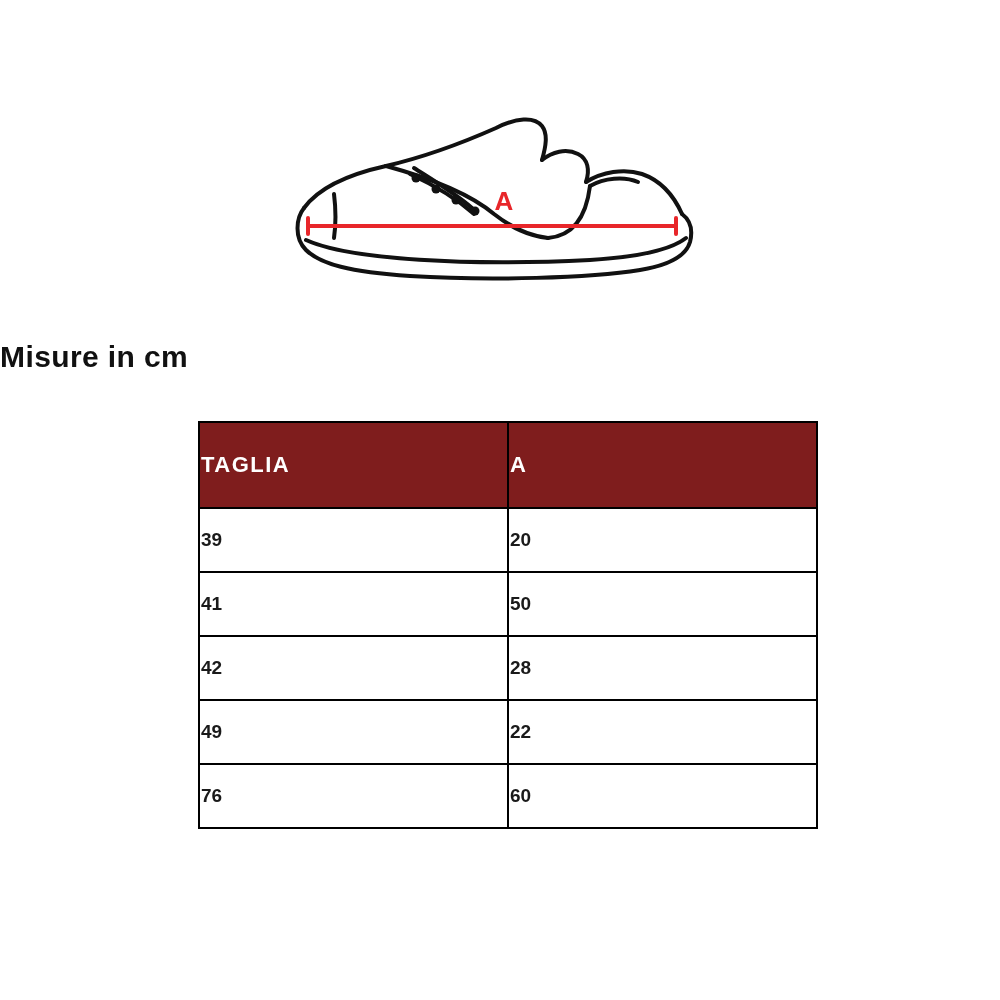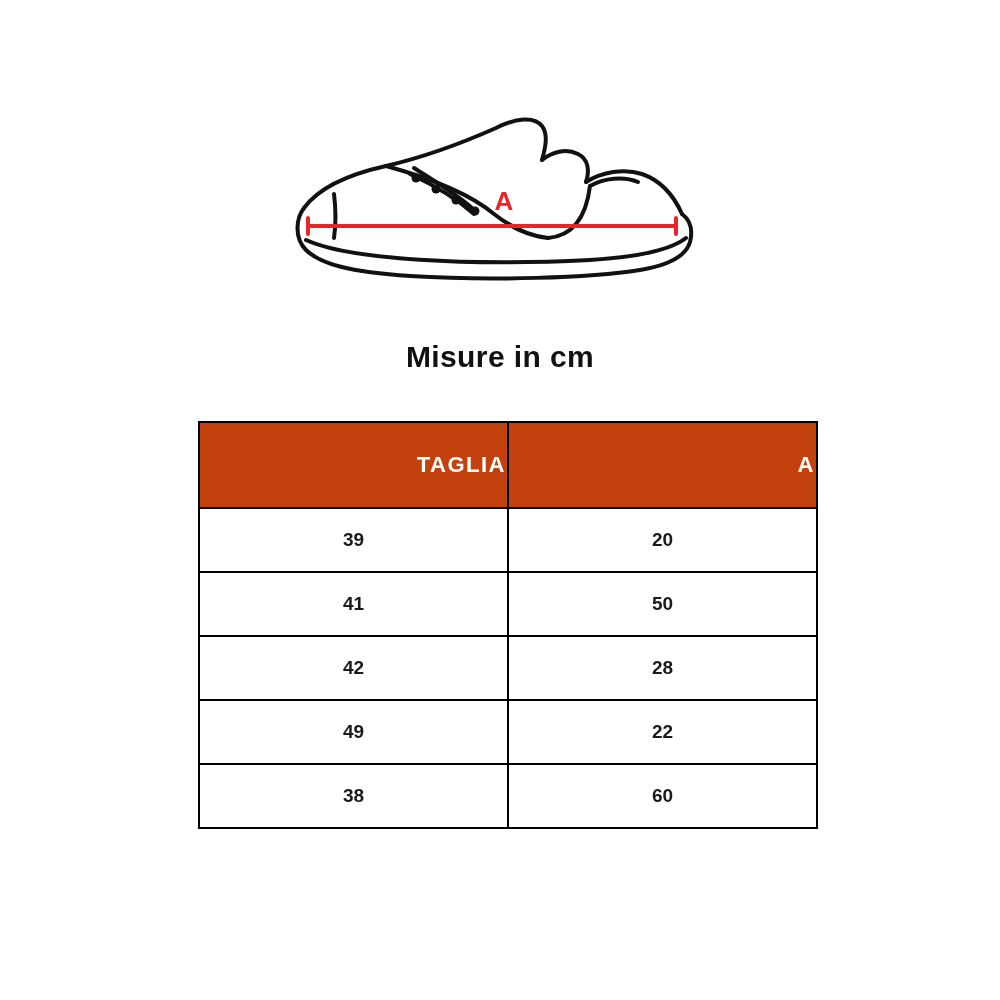--- a/index.html
+++ b/index.html
@@ -35,52 +35,52 @@
   .diagram svg {
     display: block;
   }
 
   
   .caption {
     position: absolute;
     left: 0;
     top: 340px;
     width: 1000px;
-    text-align: center;
+    text-align: left;
     font-size: 30px;
     font-weight: bold;
     letter-spacing: 0.4px;
     color: #111111;
   }
 
   
   .table-wrap {
     position: absolute;
     left: 198px;
     top: 421px;
     width: 620px;
   }
   table.size-table {
     border-collapse: collapse;
     width: 620px;
     table-layout: fixed;
   }
   table.size-table th {
-    background: #c2410c;
+    background: #7f1d1d;
     color: #ffffff;
     font-size: 22px;
     font-weight: bold;
     letter-spacing: 1.5px;
     height: 82px;
-    text-align: right;
+    text-align: left;
     border: 2px solid #000000;
   }
   table.size-table td {
     height: 60px;
-    text-align: center;
+    text-align: left;
     font-size: 19px;
     font-weight: bold;
     color: #1a1a1a;
     border: 2px solid #000000;
     background: #ffffff;
   }
   table.size-table col.col-a { width: 50%; }
   table.size-table col.col-b { width: 50%; }
 </style>
 </head>
@@ -157,20 +157,20 @@
         </tr>
         <tr>
           <td>42</td>
           <td>28</td>
         </tr>
         <tr>
           <td>49</td>
           <td>22</td>
         </tr>
         <tr>
-          <td>38</td>
+          <td>76</td>
           <td>60</td>
         </tr>
       </tbody>
     </table>
   </div>
 
 </div>
 
 </body></html>

